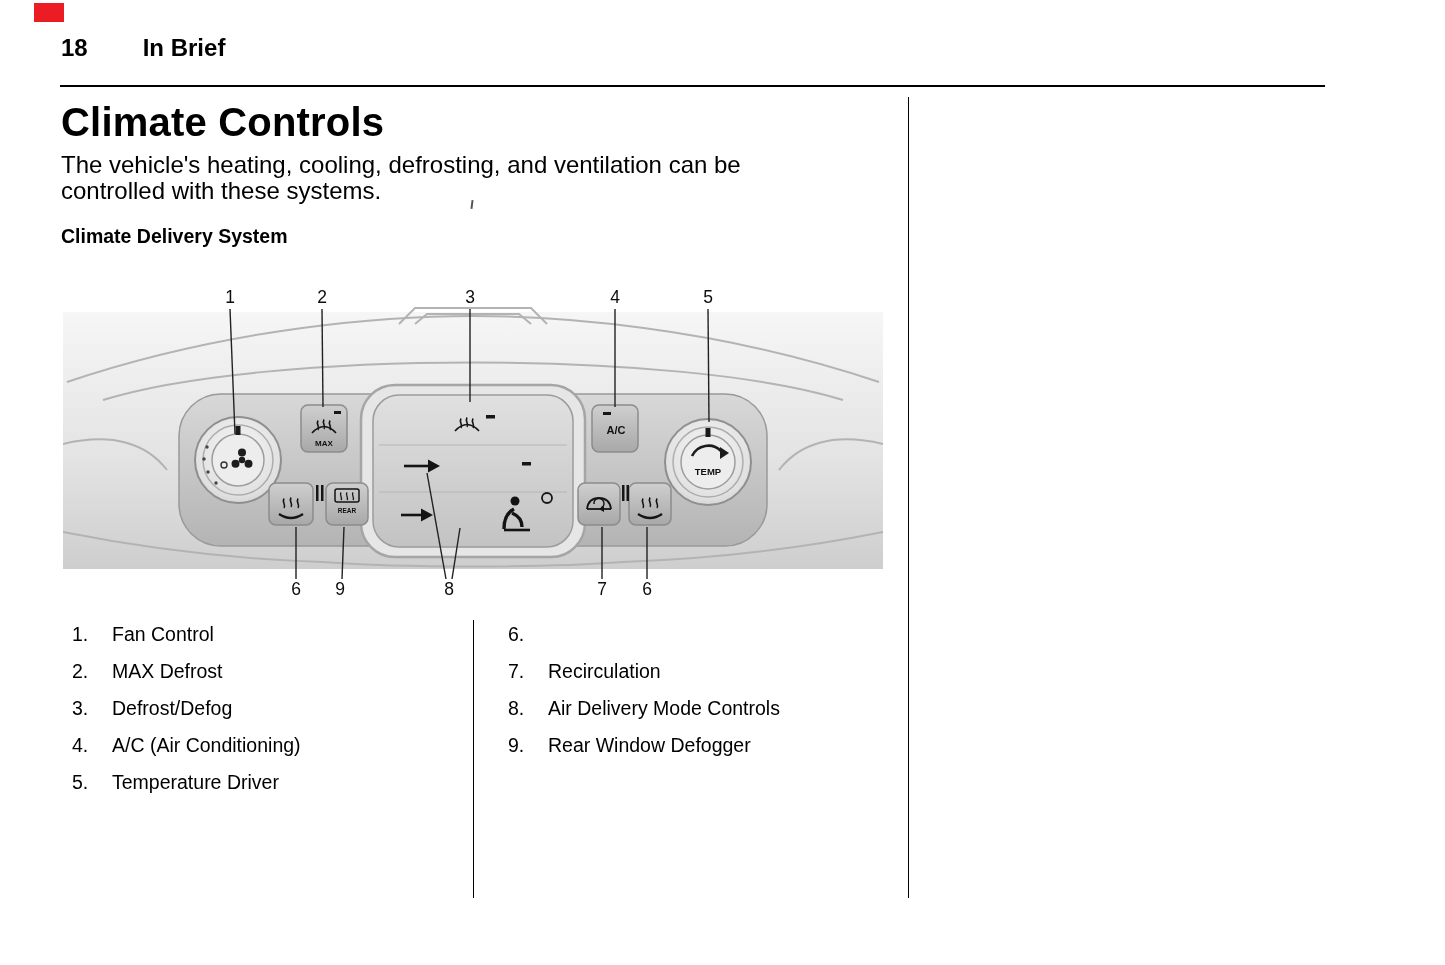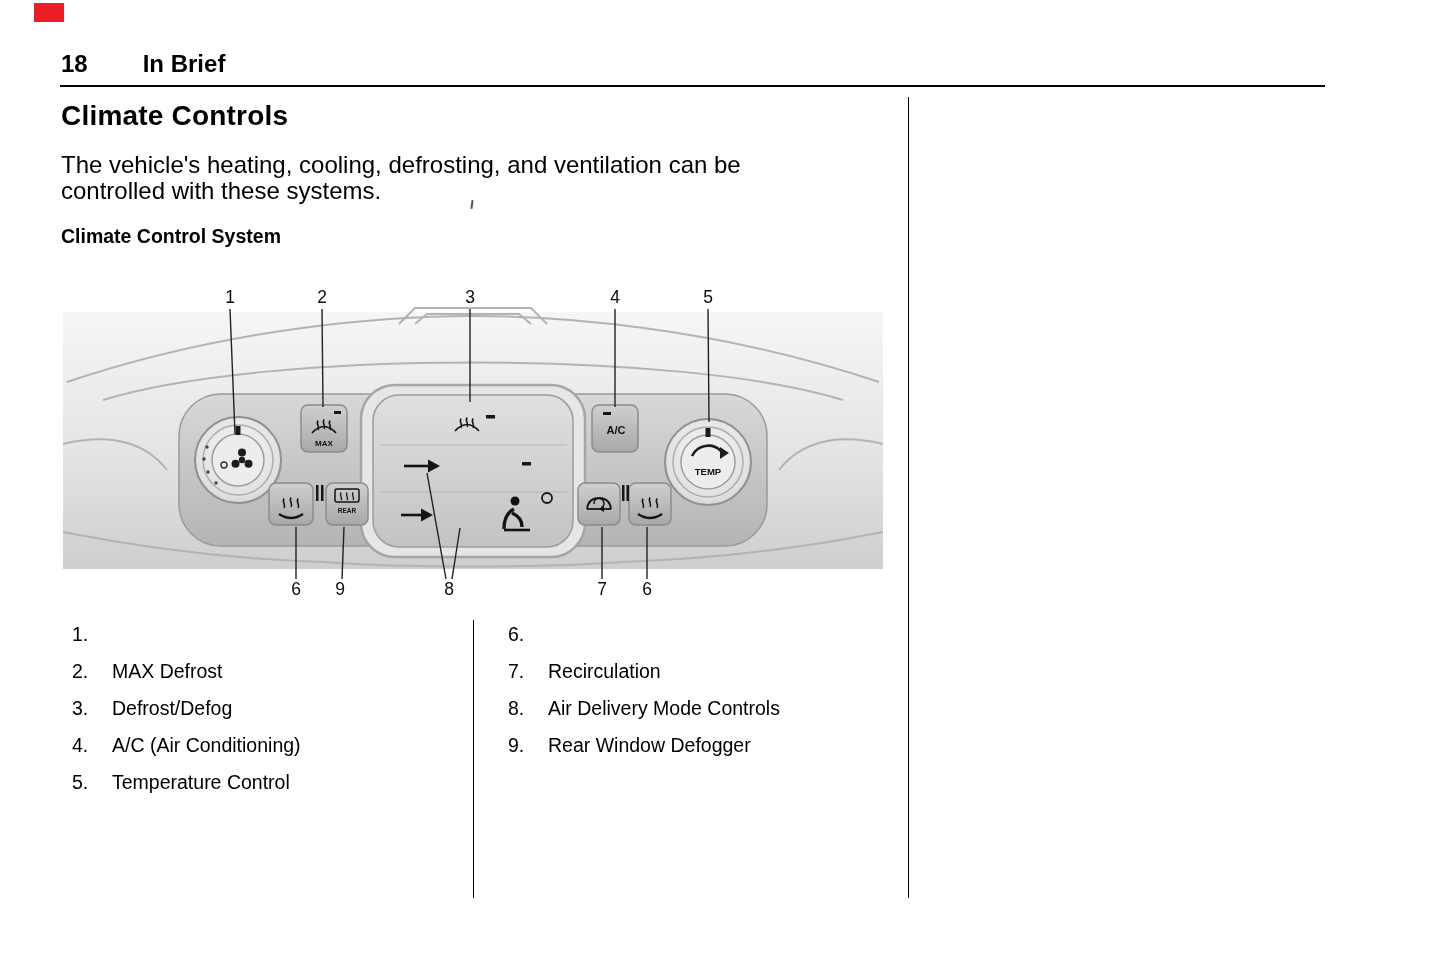--- a/index.html
+++ b/index.html
@@ -13,31 +13,31 @@
     width: 1445px;
     height: 965px;
     background: #fff;
     overflow: hidden;
   }
   .red-mark {
     position: absolute; left: 34px; top: 3px;
     width: 30px; height: 19px; background: #ec1c24;
   }
   .header {
-    position: absolute; left: 61px; top: 50px;
+    position: absolute; left: 61px; top: 34px;
     font-size: 24px; font-weight: bold; display: flex;
   }
   .header .chapter { margin-left: 55px; text-align: right; }
   .header-rule {
     position: absolute; left: 60px; top: 85px;
     width: 1265px; height: 2px; background: #000;
   }
   .section-title {
     position: absolute; left: 61px; top: 100px;
-    font-size: 28px; font-weight: bold; letter-spacing: 0.2px;
+    font-size: 40px; font-weight: bold; letter-spacing: 0.2px;
   }
   .intro {
     position: absolute; left: 61px; top: 152px;
     width: 780px; font-size: 24px; line-height: 26px;
   }
   .stray-tick {
     position: absolute; left: 471px; top: 200px;
     width: 2px; height: 9px; background: #555; transform: rotate(7deg);
   }
   .figure-caption {
@@ -84,21 +84,21 @@
     <span class="num">18</span>
     <span class="chapter">In Brief</span>
   </div>
   <div class="header-rule"></div>
 
   <h1 class="section-title">Climate Controls</h1>
 
   <p class="intro">The vehicle's heating, cooling, defrosting, and ventilation can be controlled with these systems.</p>
   <div class="stray-tick"></div>
 
-  <h2 class="figure-caption">Climate Control System</h2>
+  <h2 class="figure-caption">Climate Delivery System</h2>
 
   <div class="figure">
     <svg viewBox="0 0 820 322" width="820" height="322">
       <defs>
         <linearGradient id="bgG" x1="0" y1="0" x2="0" y2="1">
           <stop offset="0" stop-color="#f6f6f6"></stop>
           <stop offset="0.55" stop-color="#e4e4e4"></stop>
           <stop offset="1" stop-color="#cecece"></stop>
         </linearGradient>
         <linearGradient id="panelG" x1="0" y1="0" x2="0" y2="1">
@@ -281,36 +281,37 @@
         <text x="386" y="313" class="callout">8</text>
         <text x="539" y="313" class="callout">7</text>
         <text x="584" y="313" class="callout">6</text>
       </g>
     </svg>
   </div>
 
   <div class="legend-left">
     <div class="legend-item">
       <span class="num">1.</span>
+      <span class="text">Fan Control</span>
     </div>
     <div class="legend-item">
       <span class="num">2.</span>
       <span class="text">MAX Defrost</span>
     </div>
     <div class="legend-item">
       <span class="num">3.</span>
       <span class="text">Defrost/Defog</span>
     </div>
     <div class="legend-item">
       <span class="num">4.</span>
       <span class="text">A/C (Air Conditioning)</span>
     </div>
     <div class="legend-item">
       <span class="num">5.</span>
-      <span class="text">Temperature Control</span>
+      <span class="text">Temperature Driver</span>
     </div>
   </div>
 
   <div class="legend-right">
     <div class="legend-item">
       <span class="num">6.</span>
     </div>
     <div class="legend-item">
       <span class="num">7.</span>
       <span class="text">Recirculation</span>

